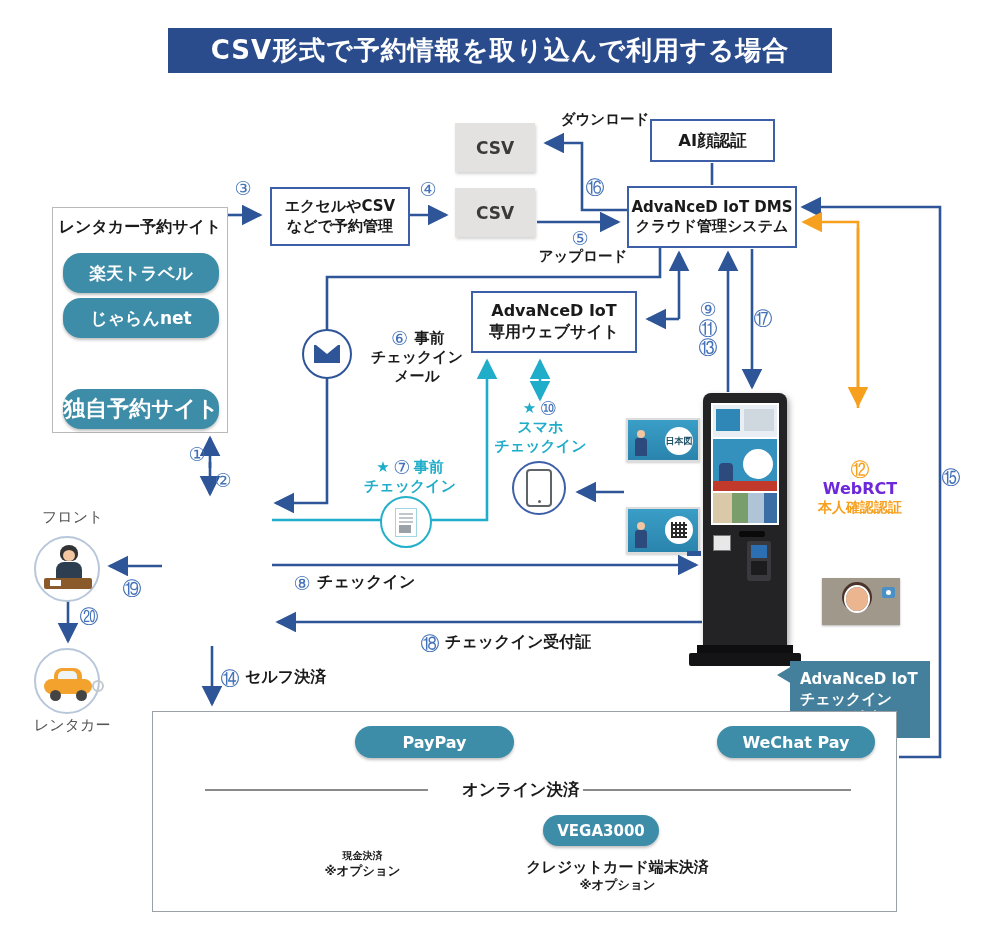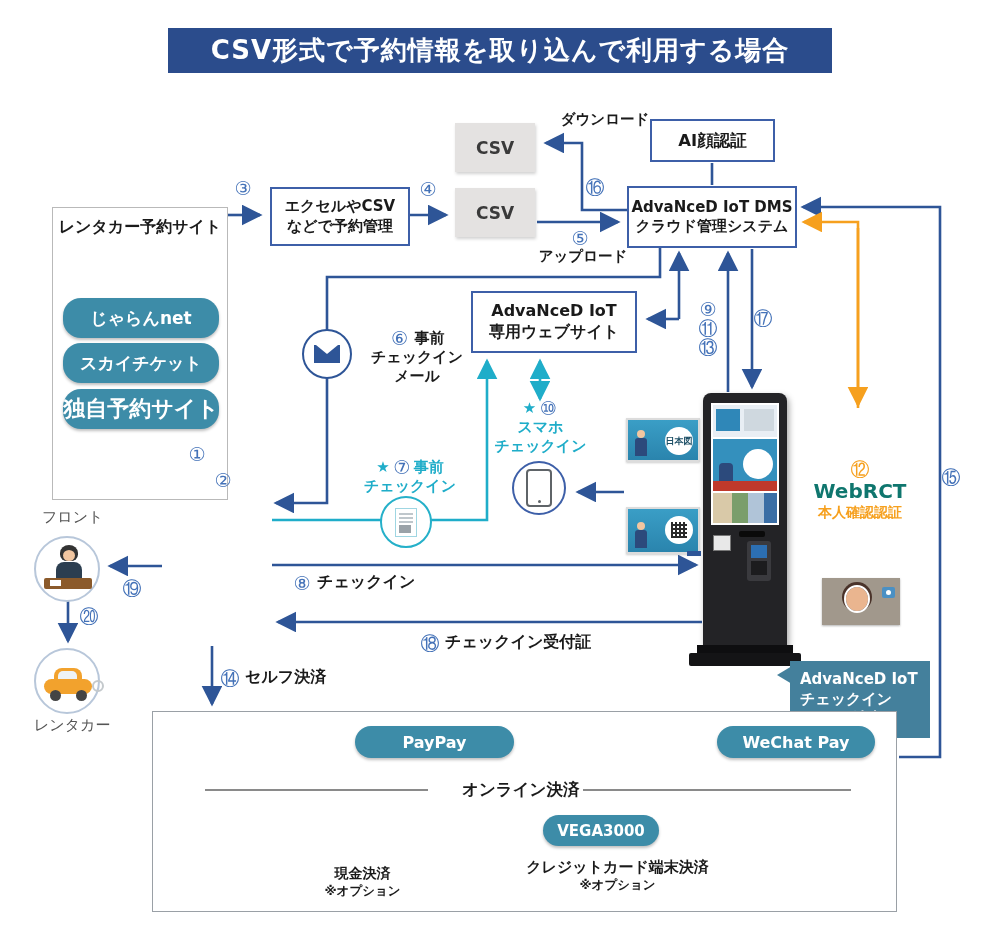--- a/index.html
+++ b/index.html
@@ -144,24 +144,24 @@
       <path d="M540 378 V399" marker-end="url(#mc)"></path>
     </g>
     <g stroke="#f6a01e" stroke-width="2.6" fill="none">
       <path d="M858 408 V222 H804" marker-end="url(#mo)"></path>
       <path d="M858 228 V405" marker-end="url(#mo)"></path>
     </g>
   </svg>
 
   <div class="abs banner" style="left:168px;top:28px;width:664px;height:45px;">CSV形式で予約情報を取り込んで利用する場合</div>
 
-  <div class="abs" style="left:52px;top:207px;width:176px;height:293px;border:1.5px solid #b9b9b9;background:#fff;box-sizing:border-box;">
+  <div class="abs" style="left:52px;top:207px;width:176px;height:226px;border:1.5px solid #b9b9b9;background:#fff;box-sizing:border-box;">
     <div style="text-align:center;font-weight:700;font-size:16px;margin-top:9px;color:#1a1a1a;">レンタカー予約サイト</div>
+    <div class="abs tpill" style="left:10px;top:45px;width:156px;height:40px;font-size:17px;">楽天トラベル</div>
     <div class="abs tpill" style="left:10px;top:90px;width:156px;height:40px;font-size:17px;">じゃらんnet</div>
-    <div class="abs tpill" style="left:10px;top:135px;width:156px;height:40px;font-size:17px;">スカイチケット</div>
     <div class="abs tpill" style="left:10px;top:181px;width:156px;height:40px;font-size:22px;">独自予約サイト</div>
   </div>
 
   <div class="abs bbox" style="left:270px;top:187px;width:140px;height:59px;font-size:15px;box-sizing:border-box;">
     <span>エクセルやCSV</span>
     <span>などで予約管理</span>
   </div>
 
   <div class="abs gbox" style="left:455px;top:123px;width:80px;height:49px;">CSV</div>
   <div class="abs gbox" style="left:455px;top:188px;width:80px;height:49px;">CSV</div>
@@ -255,21 +255,21 @@
     <div>KIOSK端末</div>
   </div>
 
   <div class="abs photo" style="left:822px;top:410px;width:78px;height:47px;">
     <span class="hair"></span>
       <span class="face"></span>
       <span class="cam"></span>
   </div>
   <div class="abs col" style="left:806px;top:459px;width:108px;">
     <span class="num onum">⑫</span>
-    <span class="lbl" style="color:#0f766e;font-size:20px;">WebRCT</span>
+    <span class="lbl" style="color:#6d28d9;font-size:16px;">WebRCT</span>
     <span class="lbl" style="color:#f6a01e;font-size:14px;">本人確認認証</span>
   </div>
 
   <div class="abs smalltxt" style="left:42px;top:508px;width:70px;">フロント</div>
   <div class="abs circ grayc" style="left:34px;top:536px;width:66px;height:66px;box-sizing:border-box;">
     <div class="recep">
       <span class="hair"></span>
         <span class="face"></span>
         <span class="body"></span>
         <span class="desk"></span>
@@ -341,21 +341,21 @@
   <div class="abs tpill" style="left:717px;top:726px;width:158px;height:32px;font-size:16px;border-radius:16px;">WeChat Pay</div>
 
   <div class="abs divider" style="left:205px;top:789px;width:223px;"></div>
   <div class="abs divider" style="left:583px;top:789px;width:268px;"></div>
 
   <div class="abs lbl" style="left:462px;top:779px;font-size:16.5px;">オンライン決済</div>
 
   <div class="abs tpill" style="left:543px;top:815px;width:116px;height:31px;font-size:15px;border-radius:16px;">VEGA3000</div>
 
   <div class="abs col" style="left:300px;top:850px;width:125px;">
-    <span class="lbl" style="font-size:14px;margin-top:15px;">現金決済</span>
+    <span class="lbl" style="font-size:10px;">現金決済</span>
     <span class="lbl" style="font-size:12.5px;">※オプション</span>
   </div>
 
   <div class="abs col" style="left:515px;top:858px;width:205px;">
     <span class="lbl" style="font-size:15px;">クレジットカード端末決済</span>
     <span class="lbl" style="font-size:12.5px;">※オプション</span>
   </div>
 
 </div>
 

